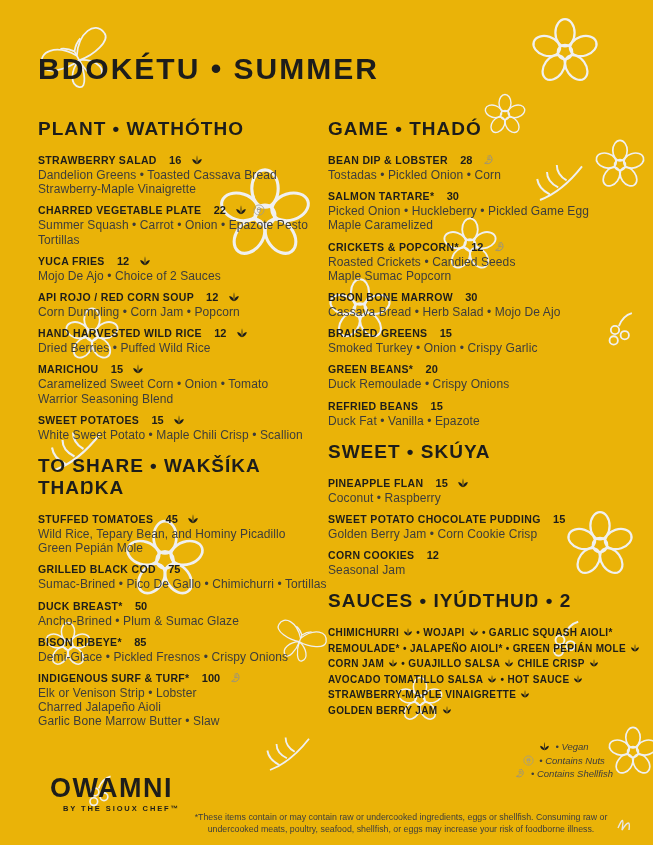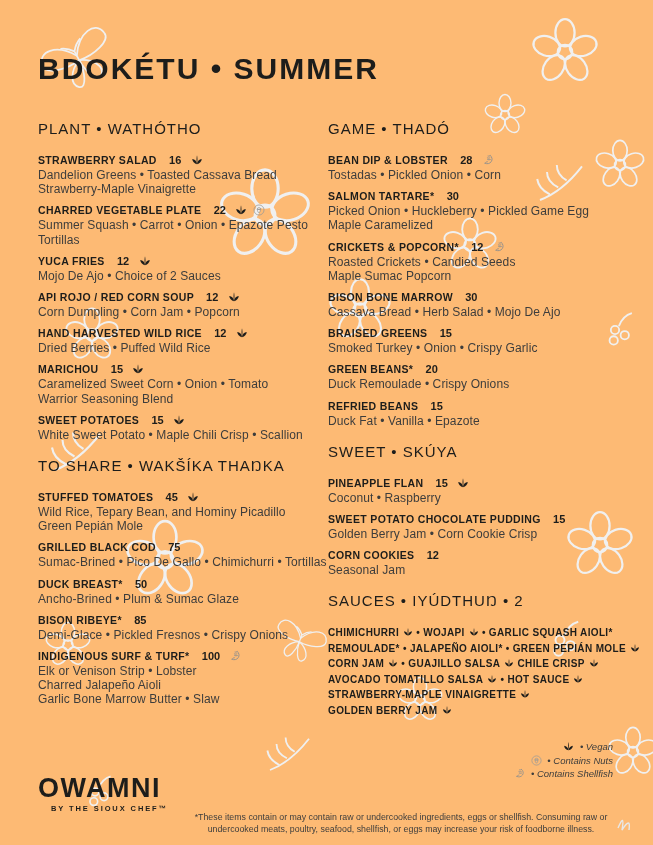--- a/index.html
+++ b/index.html
@@ -1,49 +1,49 @@
 <!DOCTYPE html>
 <html><head>
 <meta charset="utf-8">
 <style>
   html,body{margin:0;padding:0;background:#ffffff;}
   .page{
-    position:relative;width:653px;height:845px;background:#fdba74;overflow:hidden;
+    position:relative;width:653px;height:845px;background:#eab308;overflow:hidden;
     font-family:"Liberation Sans",sans-serif;color:#1d1d1b;
   }
   .bg{position:absolute;left:0;top:0;width:653px;height:845px;}
   .page-title{
     position:absolute;left:38px;top:52px;margin:0;
     font-size:30px;font-weight:800;letter-spacing:2px;line-height:34px;
   }
   .col{position:absolute;top:118px;}
   .col-left{left:38px;width:282px;}
   .col-right{left:328px;width:302px;}
   .menu-section{margin-bottom:13px;}
   .section-title{
-    margin:0 0 13px 0;font-size:15px;font-weight:400;letter-spacing:1px;line-height:22px;
+    margin:0 0 13px 0;font-size:19px;font-weight:700;letter-spacing:1px;line-height:22px;
   }
   .menu-item{margin-bottom:7px;}
   .item-head{font-size:10.5px;font-weight:800;letter-spacing:.35px;line-height:15px;white-space:nowrap;}
   .item-price{font-weight:600;font-size:11px;margin-left:9px;letter-spacing:0;}
   .item-desc .desc-line{
     font-size:12px;color:#3d3d3c;line-height:14.2px;letter-spacing:.1px;white-space:nowrap;
   }
   .icon{display:inline-block;width:12px;height:12px;margin-left:6px;vertical-align:-2px;}
   .icon svg{display:block;width:100%;height:100%;}
   .sauce-line{
     font-size:10px;font-weight:800;letter-spacing:.35px;line-height:15.5px;white-space:nowrap;
   }
   .sauce-line .icon{width:10px;height:10px;margin-left:4px;vertical-align:-1px;}
   .legend{
-    position:absolute;right:40px;top:740px;text-align:right;
+    position:absolute;right:40px;top:740px;text-align:center;
     font-size:9.5px;font-style:italic;color:#3d3d3c;line-height:13.5px;
   }
   .legend-row .icon{width:11px;height:11px;margin:0 3px 0 0;vertical-align:-2px;}
-  .logo{position:absolute;left:38px;top:774px;}
+  .logo{position:absolute;left:50px;top:774px;}
   .logo-main{font-size:27px;font-weight:800;letter-spacing:1.5px;line-height:28px;}
   .logo-sub{font-size:7.5px;font-weight:700;letter-spacing:1.9px;margin-top:2px;margin-left:13px;}
   .disclaimer{
     position:absolute;left:183px;top:812px;width:436px;text-align:center;
     font-size:8.8px;color:#3d3d3c;line-height:11.5px;
   }
 </style>
 </head>
 <body>
 

